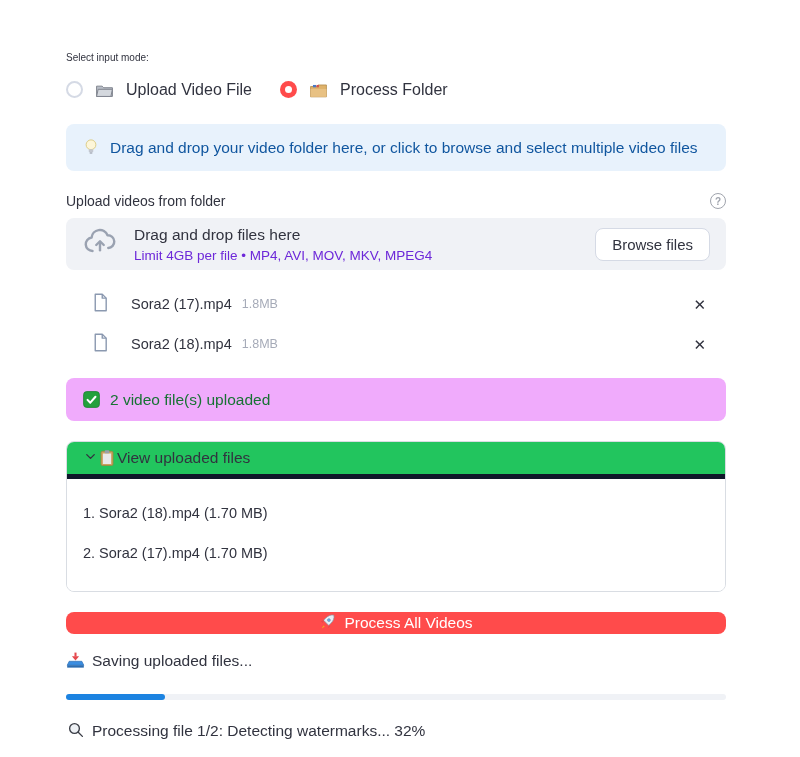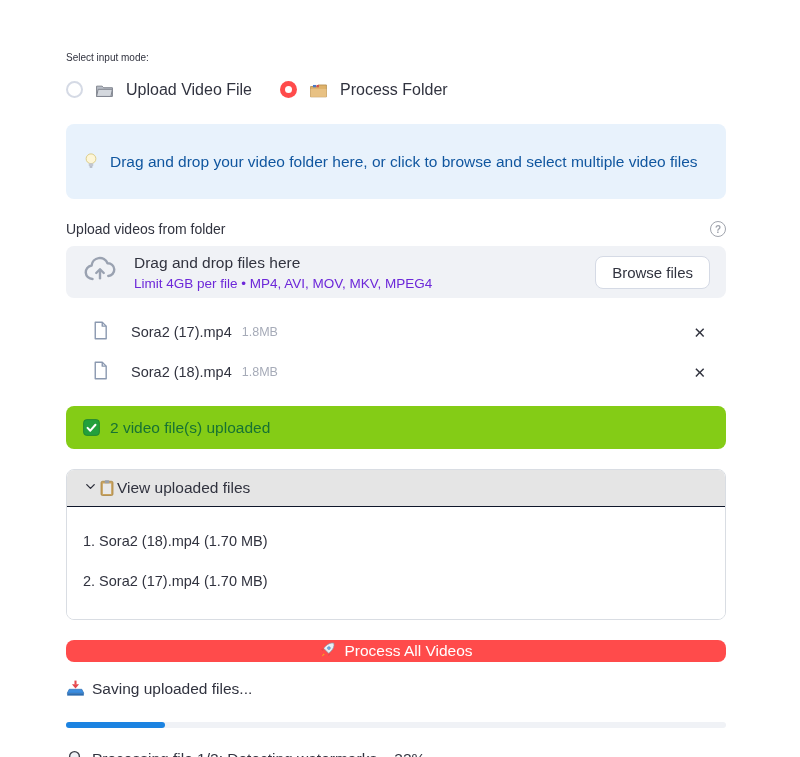--- a/index.html
+++ b/index.html
@@ -11,46 +11,46 @@
 
   
   .radio-row { display: flex; align-items: center; gap: 28px; margin-bottom: 24px; }
   .radio-opt { display: flex; gap: 12px; cursor: pointer; font-size: 16px; }
   .radio-circle { width: 17px; height: 17px; border-radius: 50%; border: 2px solid #d5dae5; background: #fff; flex: 0 0 auto; }
   .radio-circle.selected { border: none; background: #ff4b4b; position: relative; }
   .radio-circle.selected::after { content:""; position:absolute; left:5px; top:5px; width:7px; height:7px; border-radius:50%; background:#fff; }
   .emoji-ico { width: 19px; height: 19px; display: inline-block; flex: 0 0 auto; }
 
   
-  .info-box { background: #e8f2fc; border-radius: 8px; padding: 28px 16px; display: flex; align-items: center; gap: 9px; margin-bottom: 22px; }
+  .info-box { background: #e8f2fc; border-radius: 8px; padding: 14px 16px; display: flex; align-items: center; gap: 9px; margin-bottom: 22px; }
   .info-box .txt { color: #10569f; font-size: 15.5px; }
 
   
   .uploader-label-row { display: flex; align-items: center; justify-content: space-between; margin-bottom: 9px; }
   .uploader-label { font-size: 14px; color: #31333F; }
   .help-circle { width: 16px; height: 16px; border-radius: 50%; border: 1.5px solid #a0a4ad; color: #a0a4ad; font-size: 10px; font-weight: bold; display: flex; align-items: center; justify-content: center; cursor: pointer; }
   .dropzone { background: #f0f2f6; border-radius: 8px; padding: 12px 16px; display: flex; align-items: center; gap: 16px; height: 52px; margin-bottom: 18px; }
   .dz-text { flex: 1; }
   .dz-title { font-size: 15.5px; color: #31333F; margin-bottom: 4px; }
   .dz-sub { font-size: 13.5px; color: #6d28d9; }
   .browse-btn { background: #ffffff; border: 1px solid #d5dae5; border-radius: 8px; padding: 7px 16px; font-size: 15px; color: #31333F; cursor: pointer; font-family: inherit; }
 
   
   .file-row { display: flex; align-items: center; padding: 5px 18px 5px 24px; height: 32px; margin-bottom: 8px; }
   .file-row .fname { font-size: 14.5px; color: #31333F; margin-left: 20px; }
   .file-row .fsize { font-size: 12.5px; color: #a6abb8; margin-left: 10px; }
   .file-row .close-x { margin-left: auto; font-size: 15px; color: #31333F; cursor: pointer; line-height: 1; padding: 2px; }
 
   
-  .success-box { background: #84cc16; border-radius: 8px; padding: 12px 16px; display: flex; align-items: center; gap: 9px; margin-top: 18px; margin-bottom: 20px; }
+  .success-box { background: #f0abfc; border-radius: 8px; padding: 12px 16px; display: flex; align-items: center; gap: 9px; margin-top: 18px; margin-bottom: 20px; }
   .success-box .txt { color: #177233; font-size: 15.5px; }
 
   
   .expander { border: 1px solid #d9dde3; border-radius: 8px; overflow: hidden; margin-bottom: 20px; }
-  .expander-header { background: #e5e5e5; border-bottom: 1px solid #0f172a; display: flex; align-items: center; padding: 8px 16px; height: 37px; cursor: pointer; }
+  .expander-header { background: #22c55e; border-bottom: 5px solid #0f172a; display: flex; align-items: center; padding: 8px 16px; height: 37px; cursor: pointer; }
   .expander-header .title { font-size: 15.5px; color: #31333F; }
   .expander-body { background: #fff; padding: 14px 16px 18px 16px; }
   .expander-item { font-size: 14.5px; color: #31333F; padding: 12px 0; }
 
   
   .process-btn { width: 100%; background: #ff4b4b; border: none; border-radius: 8px; height: 22px; color: #ffffff; font-size: 15.5px; font-family: inherit; display: flex; align-items: center; justify-content: center; gap: 8px; cursor: pointer; margin-bottom: 17px; }
 
   
   .status-row { display: flex; align-items: center; gap: 7px; font-size: 15.5px; color: #31333F; margin-bottom: 24px; text-align: center; }
   .progress-track { width: 100%; height: 6px; border-radius: 3px; background: #f0f2f6; margin-bottom: 21px; }

